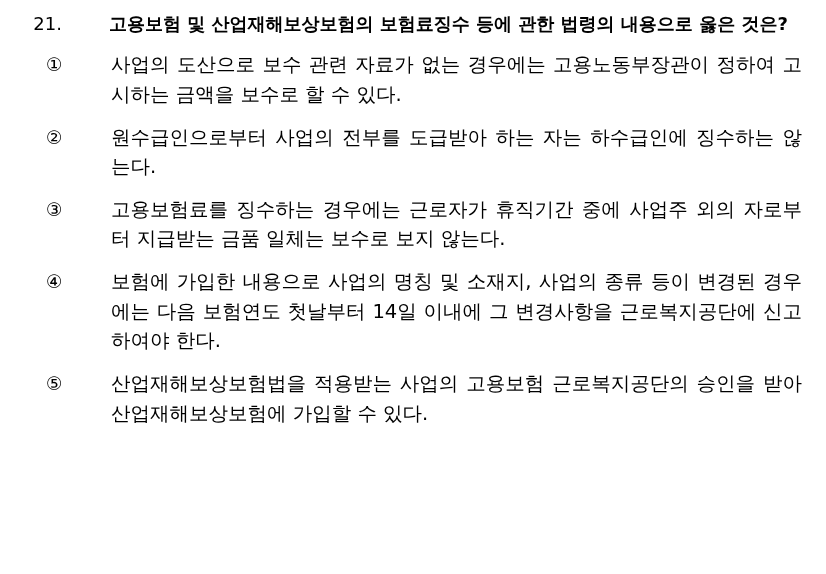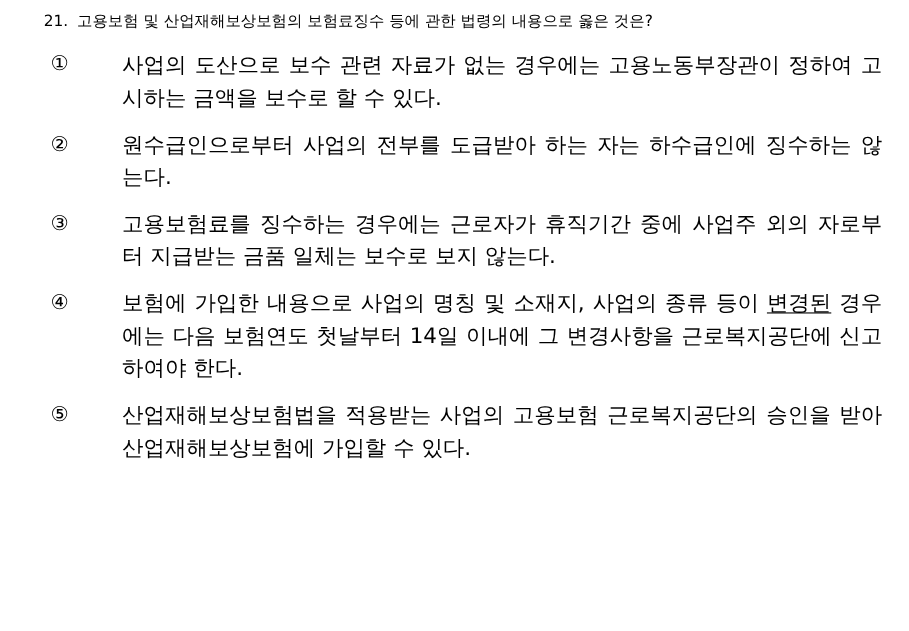--- a/index.html
+++ b/index.html
@@ -17,35 +17,37 @@
   .page {
     position: relative;
     width: 826px;
     height: 574px;
     box-sizing: border-box;
     padding: 10px 22px 0 22px;
   }
   .question {
     display: flex;
     align-items: flex-start;
-    font-size: 14px;
+    font-size: 18px;
     line-height: 1.52;
+    gap: 39px;
   }
   .q-number {
     flex: 0 0 auto;
     width: 40px;
     text-align: right;
     padding-right: 8px;
     white-space: nowrap;
   }
   .q-stem {
     flex: 1 1 auto;
     text-align: justify;
     text-justify: inter-character;
     word-break: break-all;
+    font-weight: bold;
   }
   .choices {
     margin-top: 13px;
   }
   .choice {
     display: flex;
     align-items: flex-start;
     font-size: 19.5px;
     line-height: 1.52;
     margin-bottom: 13px;
@@ -60,21 +62,20 @@
   }
   .choice-text {
     flex: 1 1 auto;
     text-align: justify;
     text-justify: inter-character;
     word-break: break-all;
     padding-right: 2px;
     margin-left: 38px;
   }
   .underline {
-    text-decoration: underline;
     text-underline-offset: 2px;
   }
 </style>
 </head>
 <body>
 
 <div class="page">
 
   <div class="question">
     <div class="q-number">21.</div>

